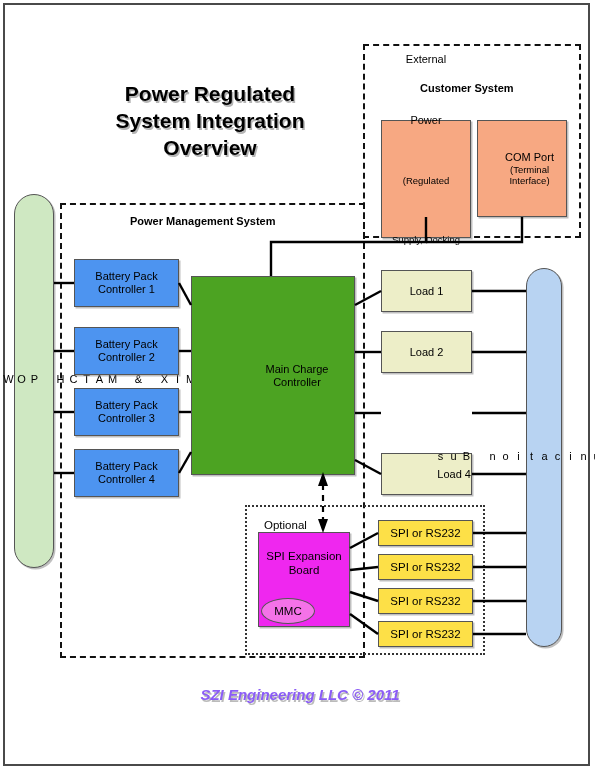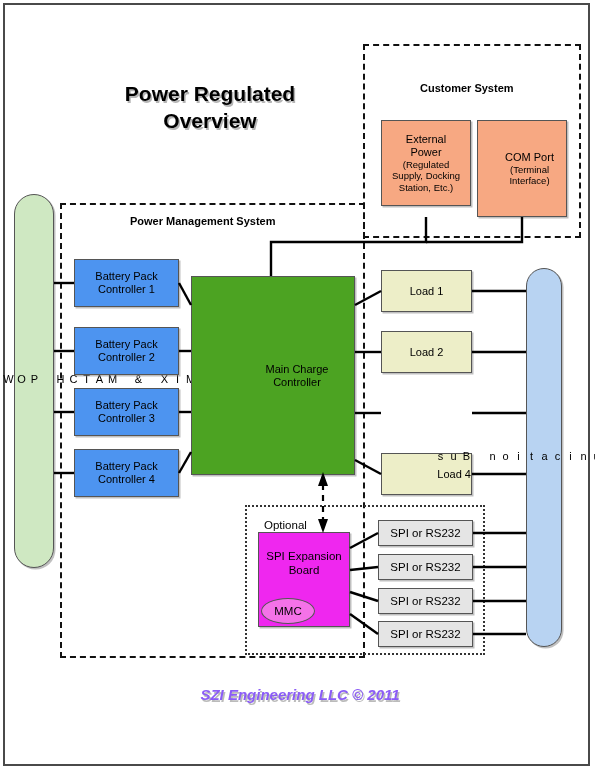--- a/index.html
+++ b/index.html
@@ -25,21 +25,21 @@
   .node{position:absolute;box-sizing:border-box;border:1.6px solid #555;
         display:flex;flex-direction:column;align-items:center;justify-content:center;
         text-align:center;font-size:11px;line-height:13px;color:#000;
         box-shadow:1.5px 1.5px 0 rgba(130,130,130,.5);}
   .node .sub{font-size:9.5px;line-height:11.5px;}
 
   .bpc{background:#4d94f0;}
   .mcc{background:#4ca322;font-size:11px;padding-left:48px;}
   .ext{background:#f7a882;}
   .load{background:#edeec8;}
-  .spi{background:#e5e5e5;font-size:11.5px;}
+  .spi{background:#fde047;font-size:11.5px;}
   .expboard{background:#ef27ef;font-size:11.5px;line-height:14px;}
 
   .pill{position:absolute;box-sizing:border-box;border:1.6px solid #555;
         border-radius:22px;display:flex;align-items:center;justify-content:center;
         box-shadow:1.5px 1.5px 0 rgba(130,130,130,.5);}
   .pill .vtext{writing-mode:vertical-rl;text-orientation:upright;
                font-size:11px;letter-spacing:3.2px;line-height:13px;color:#000;
                text-align:center;white-space:pre;}
   .mixmatch{background:#cfe8c2;}
   .combus{background:#b8d3f2;}
@@ -51,20 +51,21 @@
   svg.wires{position:absolute;left:0;top:0;width:595px;height:771px;pointer-events:none;}
 </style>
 </head>
 <body>
 
 <div id="page">
   <div id="frame"></div>
 
   <div class="title">
     <div>Power Regulated</div>
+    <div>System Integration</div>
     <div>Overview</div>
   </div>
 
   <div class="group dash-lg" style="left:363px;top:44px;width:218px;height:194px;"></div>
   <div class="group-label" style="left:420px;top:82px;">Customer System</div>
 
   <div class="group dash-lg" style="left:60px;top:203px;width:305px;height:455px;"></div>
   <div class="group-label" style="left:130px;top:215px;">Power Management System</div>
 
   <div class="group dot-sm" style="left:245px;top:505px;width:240px;height:150px;"></div>
@@ -113,21 +114,21 @@
   <div class="node bpc" style="left:74px;top:449px;width:105px;height:48px;">
     <span>Battery Pack</span>
     <span>Controller 4</span>
   </div>
 
   <div class="node mcc" style="left:191px;top:276px;width:164px;height:199px;">
     <span>Main Charge</span>
     <span>Controller</span>
   </div>
 
-  <div class="node ext" style="left:381px;top:120px;width:90px;height:86px;">
+  <div class="node ext" style="left:381px;top:120px;width:90px;height:118px;gap:48px;">
     <span>External</span>
     <span>Power</span>
     <span class="sub">(Regulated</span>
     <span class="sub">Supply, Docking</span>
     <span class="sub">Station, Etc.)</span>
   </div>
   <div class="node ext" style="left:477px;top:120px;width:90px;height:97px;padding-left:15px;">
     <span>COM Port</span>
     <span class="sub">(Terminal</span>
     <span class="sub">Interface)</span>

